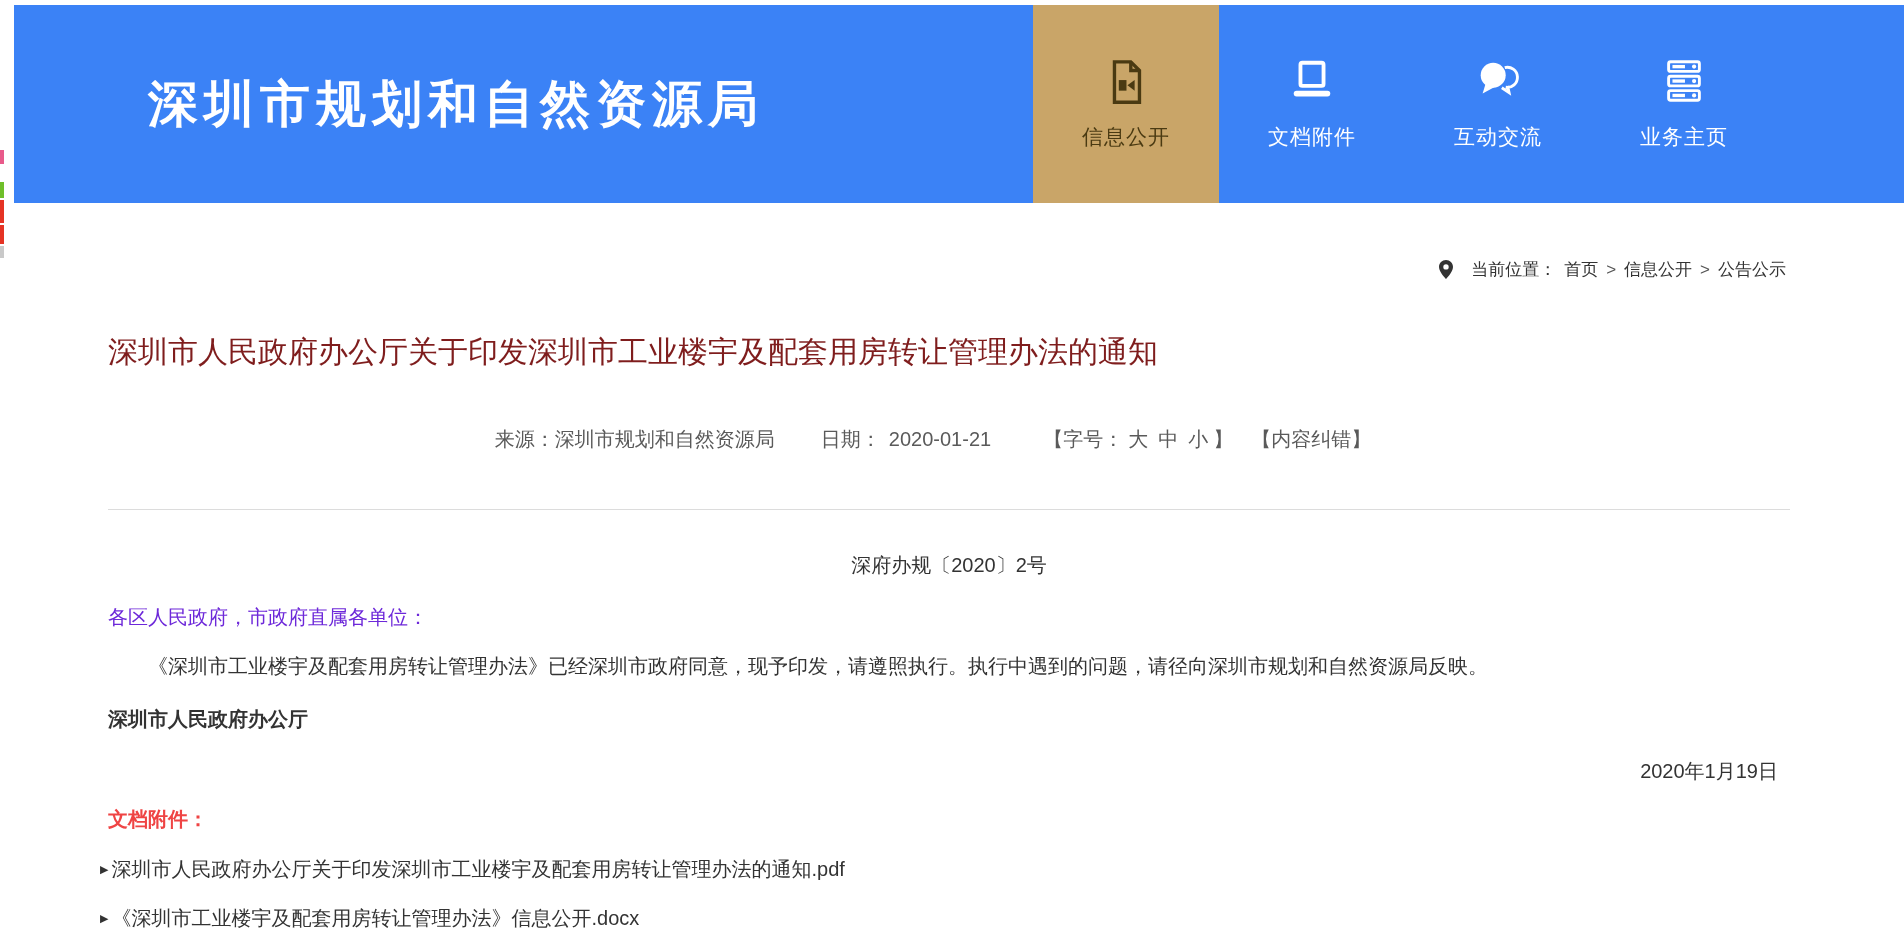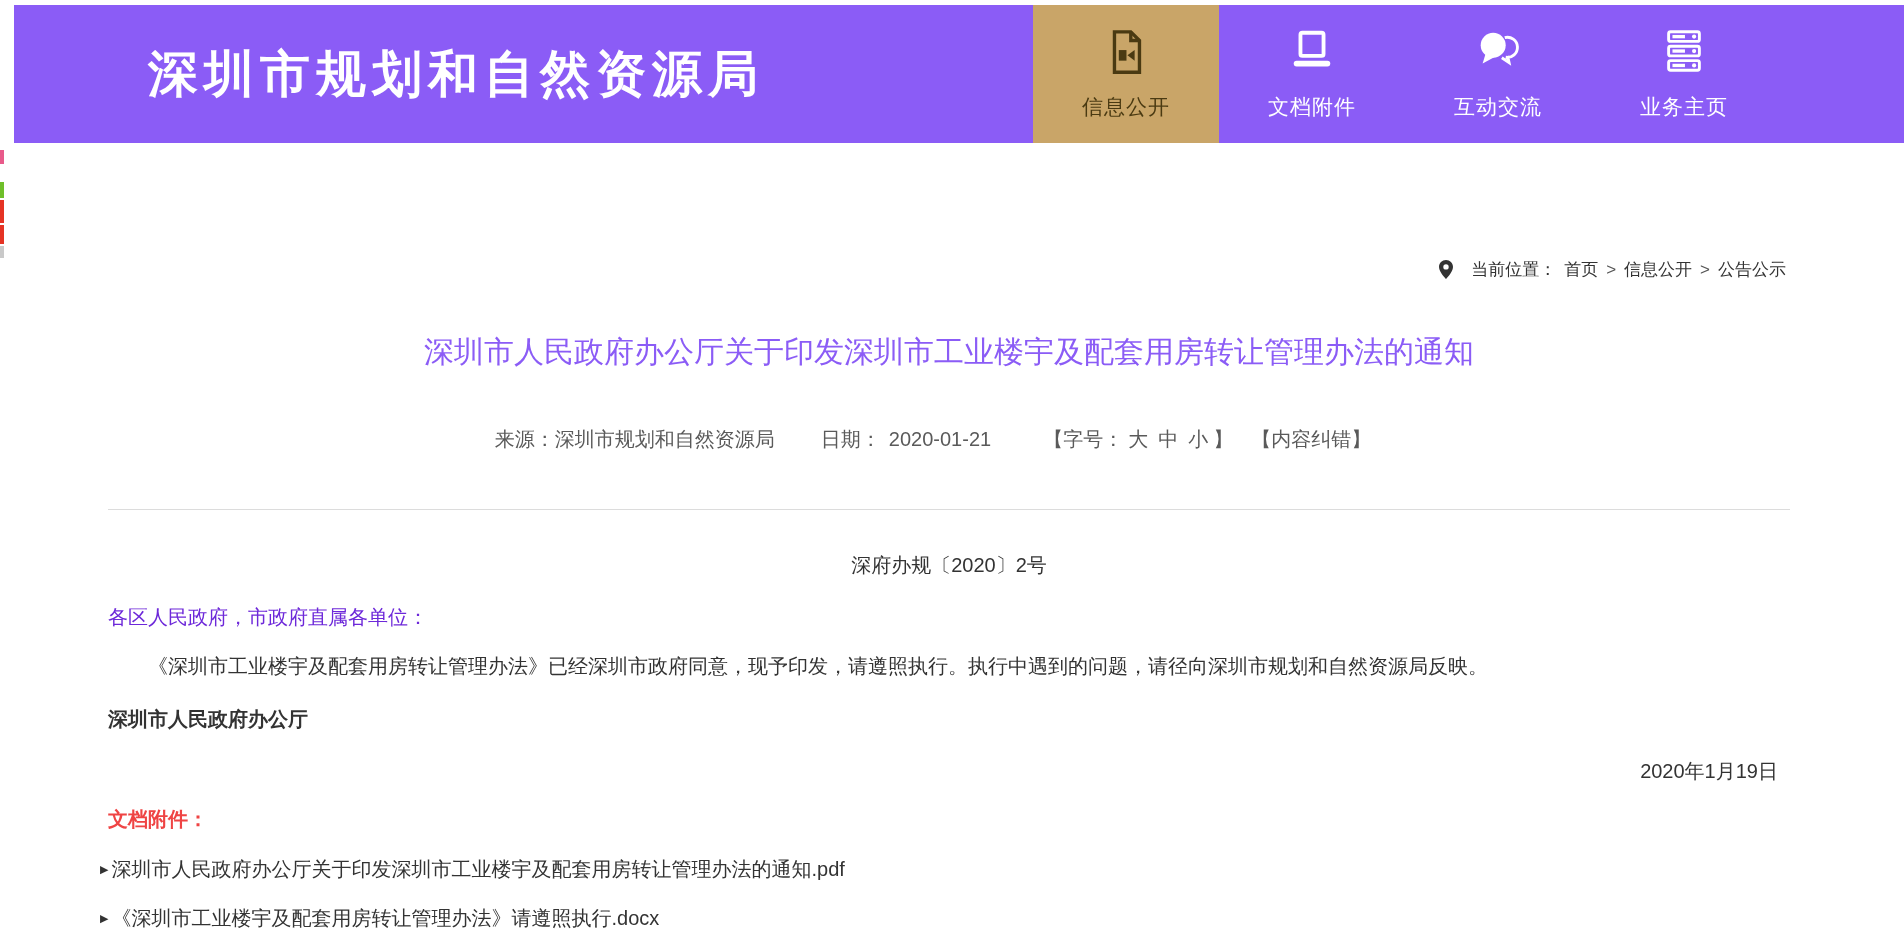--- a/index.html
+++ b/index.html
@@ -6,22 +6,22 @@
   html, body { margin: 0; padding: 0; background: #fff; }
   body {
     font-family: "Liberation Sans", "DejaVu Sans", sans-serif;
     color: #333;
     width: 1904px; height: 932px; overflow: hidden;
   }
   .page { position: relative; width: 1904px; height: 932px; background: #fff; overflow: hidden; }
 
   
   .header {
-    position: absolute; top: 5px; left: 14px; right: 0; height: 138px;
-    background: #8b5cf6;
+    position: absolute; top: 5px; left: 14px; right: 0; height: 198px;
+    background: #3b82f6;
   }
   .site-title {
     position: absolute; left: 134px; top: 50%; transform: translateY(-50%);
     color: #ffffff; font-size: 50px; font-weight: 700; letter-spacing: 6px;
     white-space: nowrap; cursor: pointer;
   }
   .tabs { position: absolute; left: 1019px; top: 0; height: 100%; display: flex; }
   .tab {
     width: 186px; height: 100%;
     display: flex; flex-direction: column; align-items: center; justify-content: center;
@@ -45,21 +45,21 @@
     display: flex; align-items: center; gap: 8px;
     font-size: 17px; color: #333; white-space: nowrap;
   }
   .breadcrumb .crumb { cursor: pointer; }
   .breadcrumb .sep { color: #555; }
   .pin { margin-right: 10px; display: inline-flex; }
 
   
   .article-title {
     position: absolute; top: 332px; left: 108px; width: 1682px;
-    text-align: center; font-size: 30px; color: #8b5cf6; white-space: nowrap;
+    font-size: 30px; color: #7f1d1d; white-space: nowrap;
   }
   .meta {
     position: absolute; top: 426px; left: 92px; width: 1682px;
     display: flex; justify-content: center; align-items: center;
     font-size: 20px; color: #5a5a5a; white-space: nowrap;
   }
   .meta .m-date { margin-left: 46px; }
   .meta .m-date .val { margin-left: 8px; }
   .meta .m-fontsize { margin-left: 52px; }
   .meta .m-fontsize .size-opt { margin: 0 5px; cursor: pointer; }
@@ -202,16 +202,16 @@
 
   <div class="attach-label">文档附件：</div>
 
   <div class="attach-row a1">
     <span class="bullet">▶</span>
     <span>深圳市人民政府办公厅关于印发深圳市工业楼宇及配套用房转让管理办法的通知.pdf</span>
   </div>
 
   <div class="attach-row a2">
     <span class="bullet">▶</span>
-    <span>《深圳市工业楼宇及配套用房转让管理办法》请遵照执行.docx</span>
+    <span>《深圳市工业楼宇及配套用房转让管理办法》信息公开.docx</span>
   </div>
 
 </div>
 
 </body></html>

